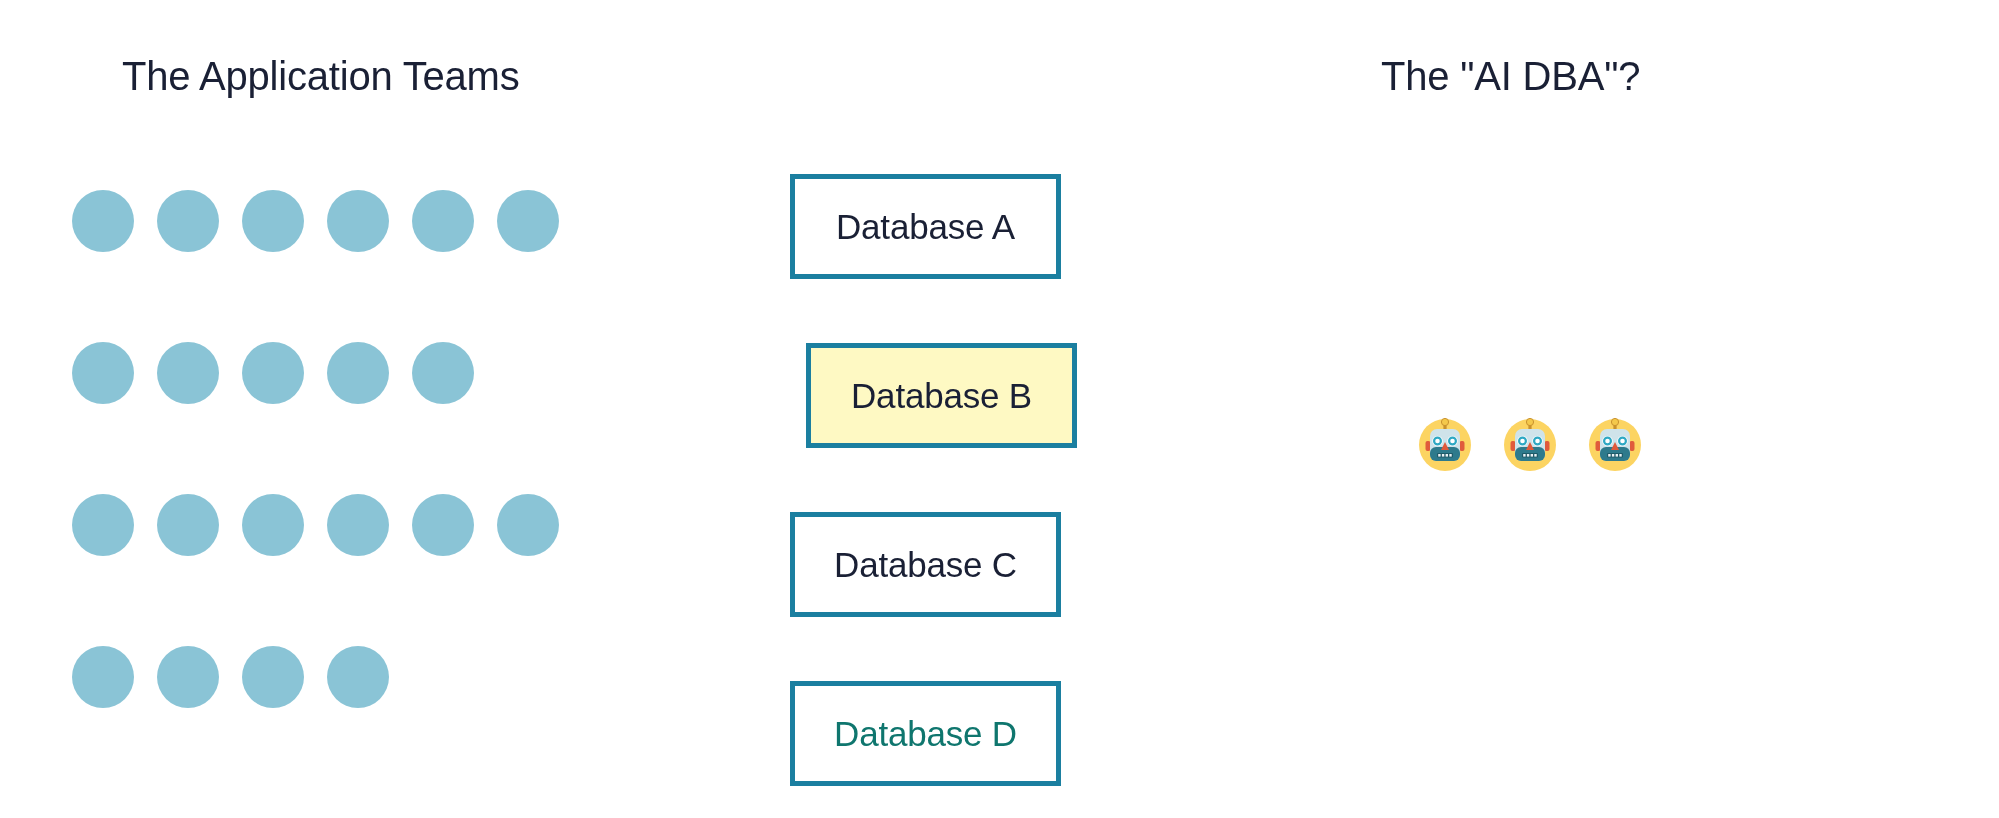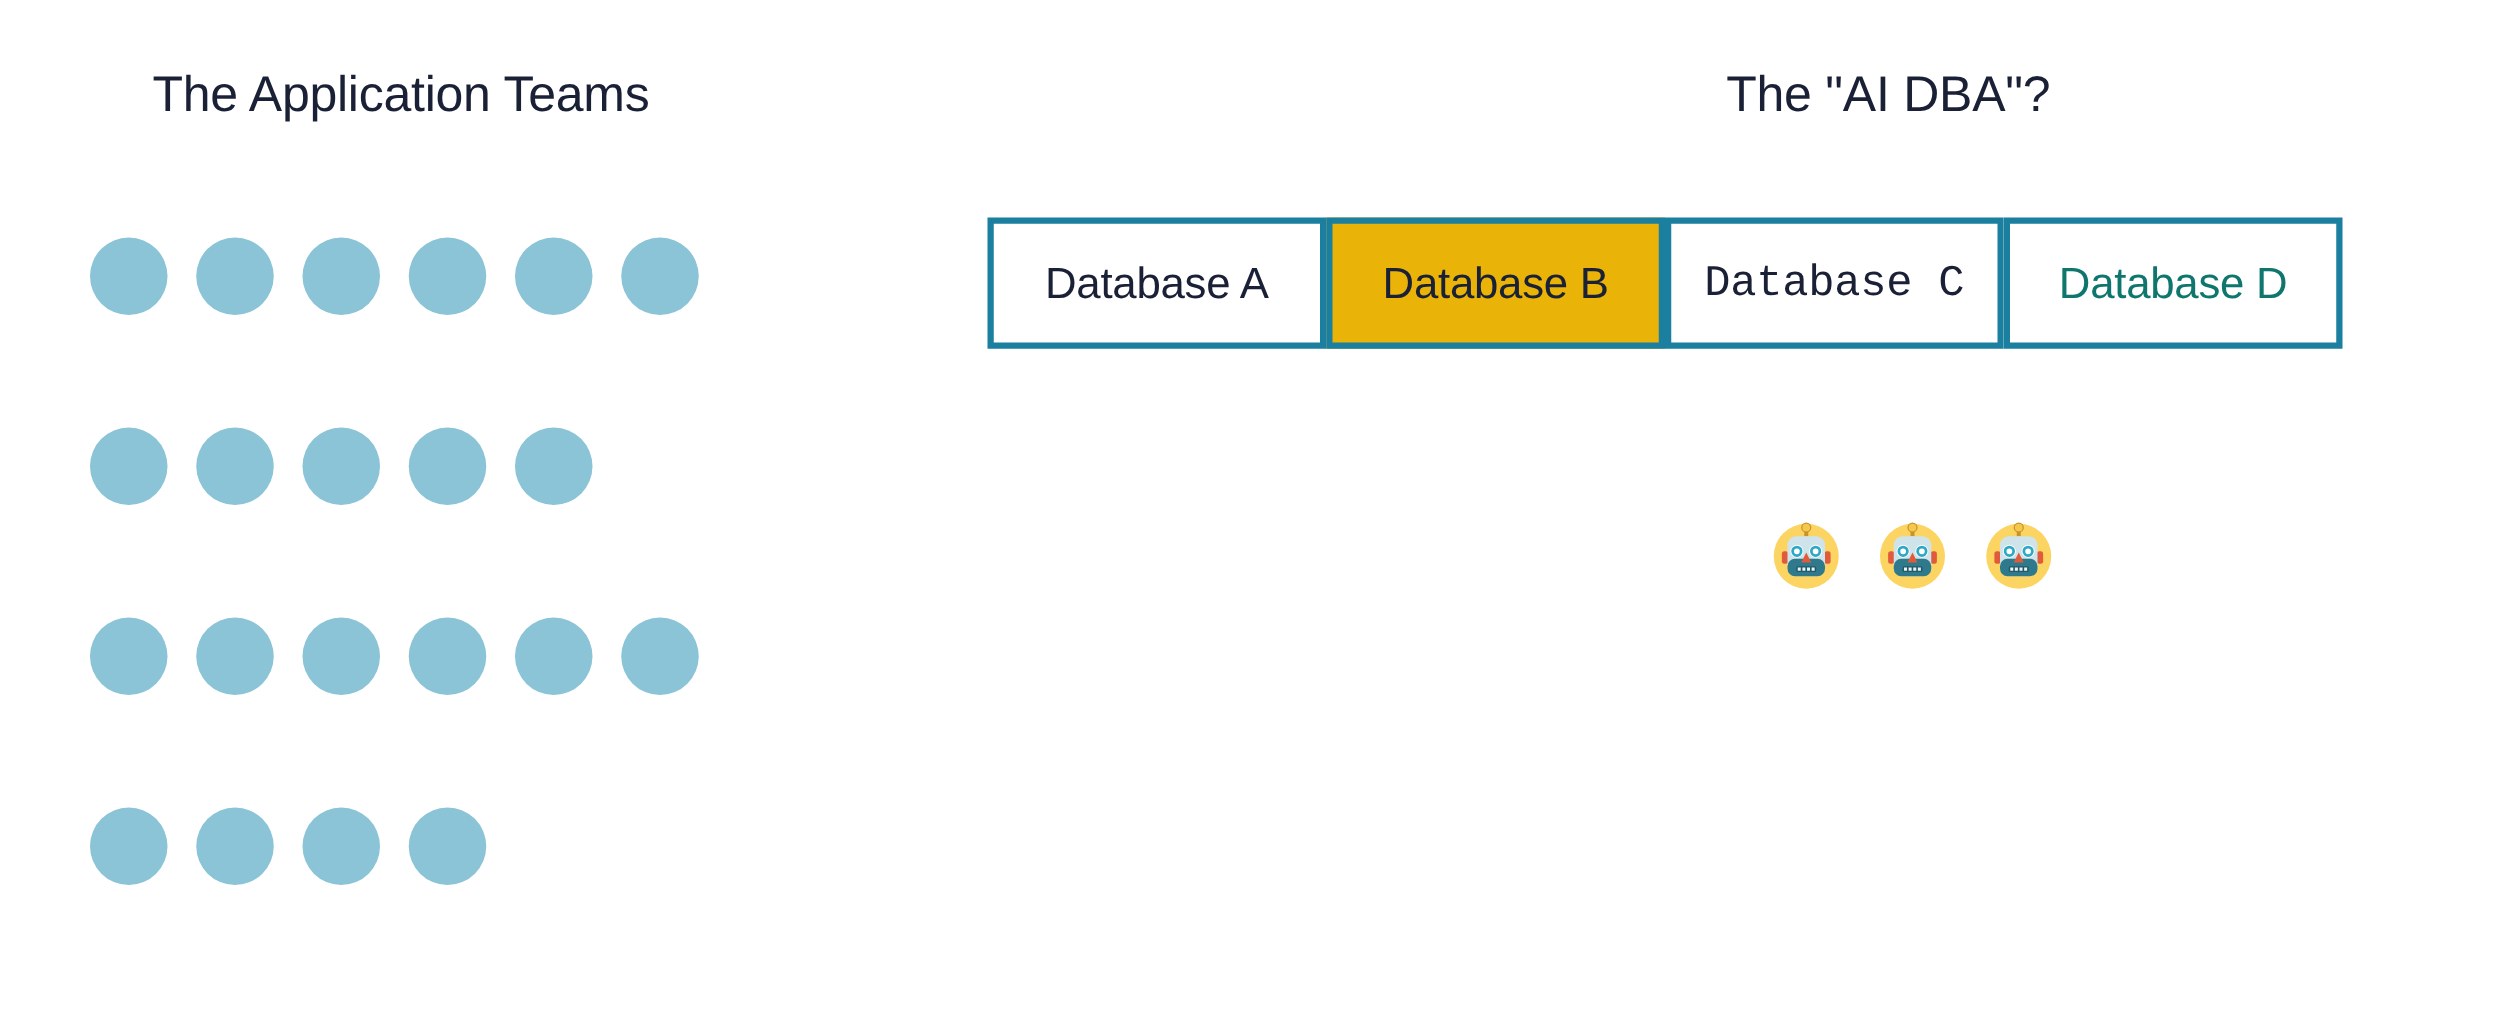--- a/index.html
+++ b/index.html
@@ -56,22 +56,22 @@
     background: #8AC4D6;
     flex: 0 0 auto;
   }
 
   
   #databases {
     position: absolute;
     left: 790px;
     top: 174px;
     display: flex;
-    flex-direction: row;
-    row-gap: 46px;
+    flex-direction: column;
+    row-gap: 64px;
   }
   .db-box {
     width: 271px;
     height: 105px;
     border: 5px solid #1B7FA0;
     background: #ffffff;
     display: flex;
     align-items: center;
     justify-content: center;
   }
@@ -137,25 +137,25 @@
         <div class="team-dot" style="background: rgb(138, 196, 214);"></div>
         <div class="team-dot" style="background: rgb(138, 196, 214);"></div>
         <div class="team-dot" style="background: rgb(138, 196, 214);"></div>
       </div>
     </div>
 
   <div id="databases">
       <div class="db-box" style="border-color: rgb(27, 127, 160); background: rgb(255, 255, 255);">
         <span class="db-label" style="color: rgb(26, 32, 53);">Database A</span>
       </div>
-      <div class="db-box" style="border-color: rgb(27, 127, 160); background: #eab308;">
+      <div class="db-box" style="border-color: rgb(27, 127, 160); background: #fef9c3; margin-left: 16px;">
         <span class="db-label" style="color: rgb(26, 32, 53);">Database B</span>
       </div>
       <div class="db-box" style="border-color: rgb(27, 127, 160); background: rgb(255, 255, 255);">
-        <span class="db-label" style="color: rgb(26, 32, 53); font-family: Liberation Mono, monospace;">Database C</span>
+        <span class="db-label" style="color: rgb(26, 32, 53);">Database C</span>
       </div>
       <div class="db-box" style="border-color: rgb(27, 127, 160); background: rgb(255, 255, 255);">
         <span class="db-label" style="color: #0f766e;">Database D</span>
       </div>
     </div>
 
   <div id="robots">
       <svg class="robot" viewBox="0 0 64 64">
         <circle cx="32" cy="32" r="26" fill="#FCD462"></circle>
         <rect x="30.4" y="10" width="3.2" height="6" fill="#C9922E"></rect>

